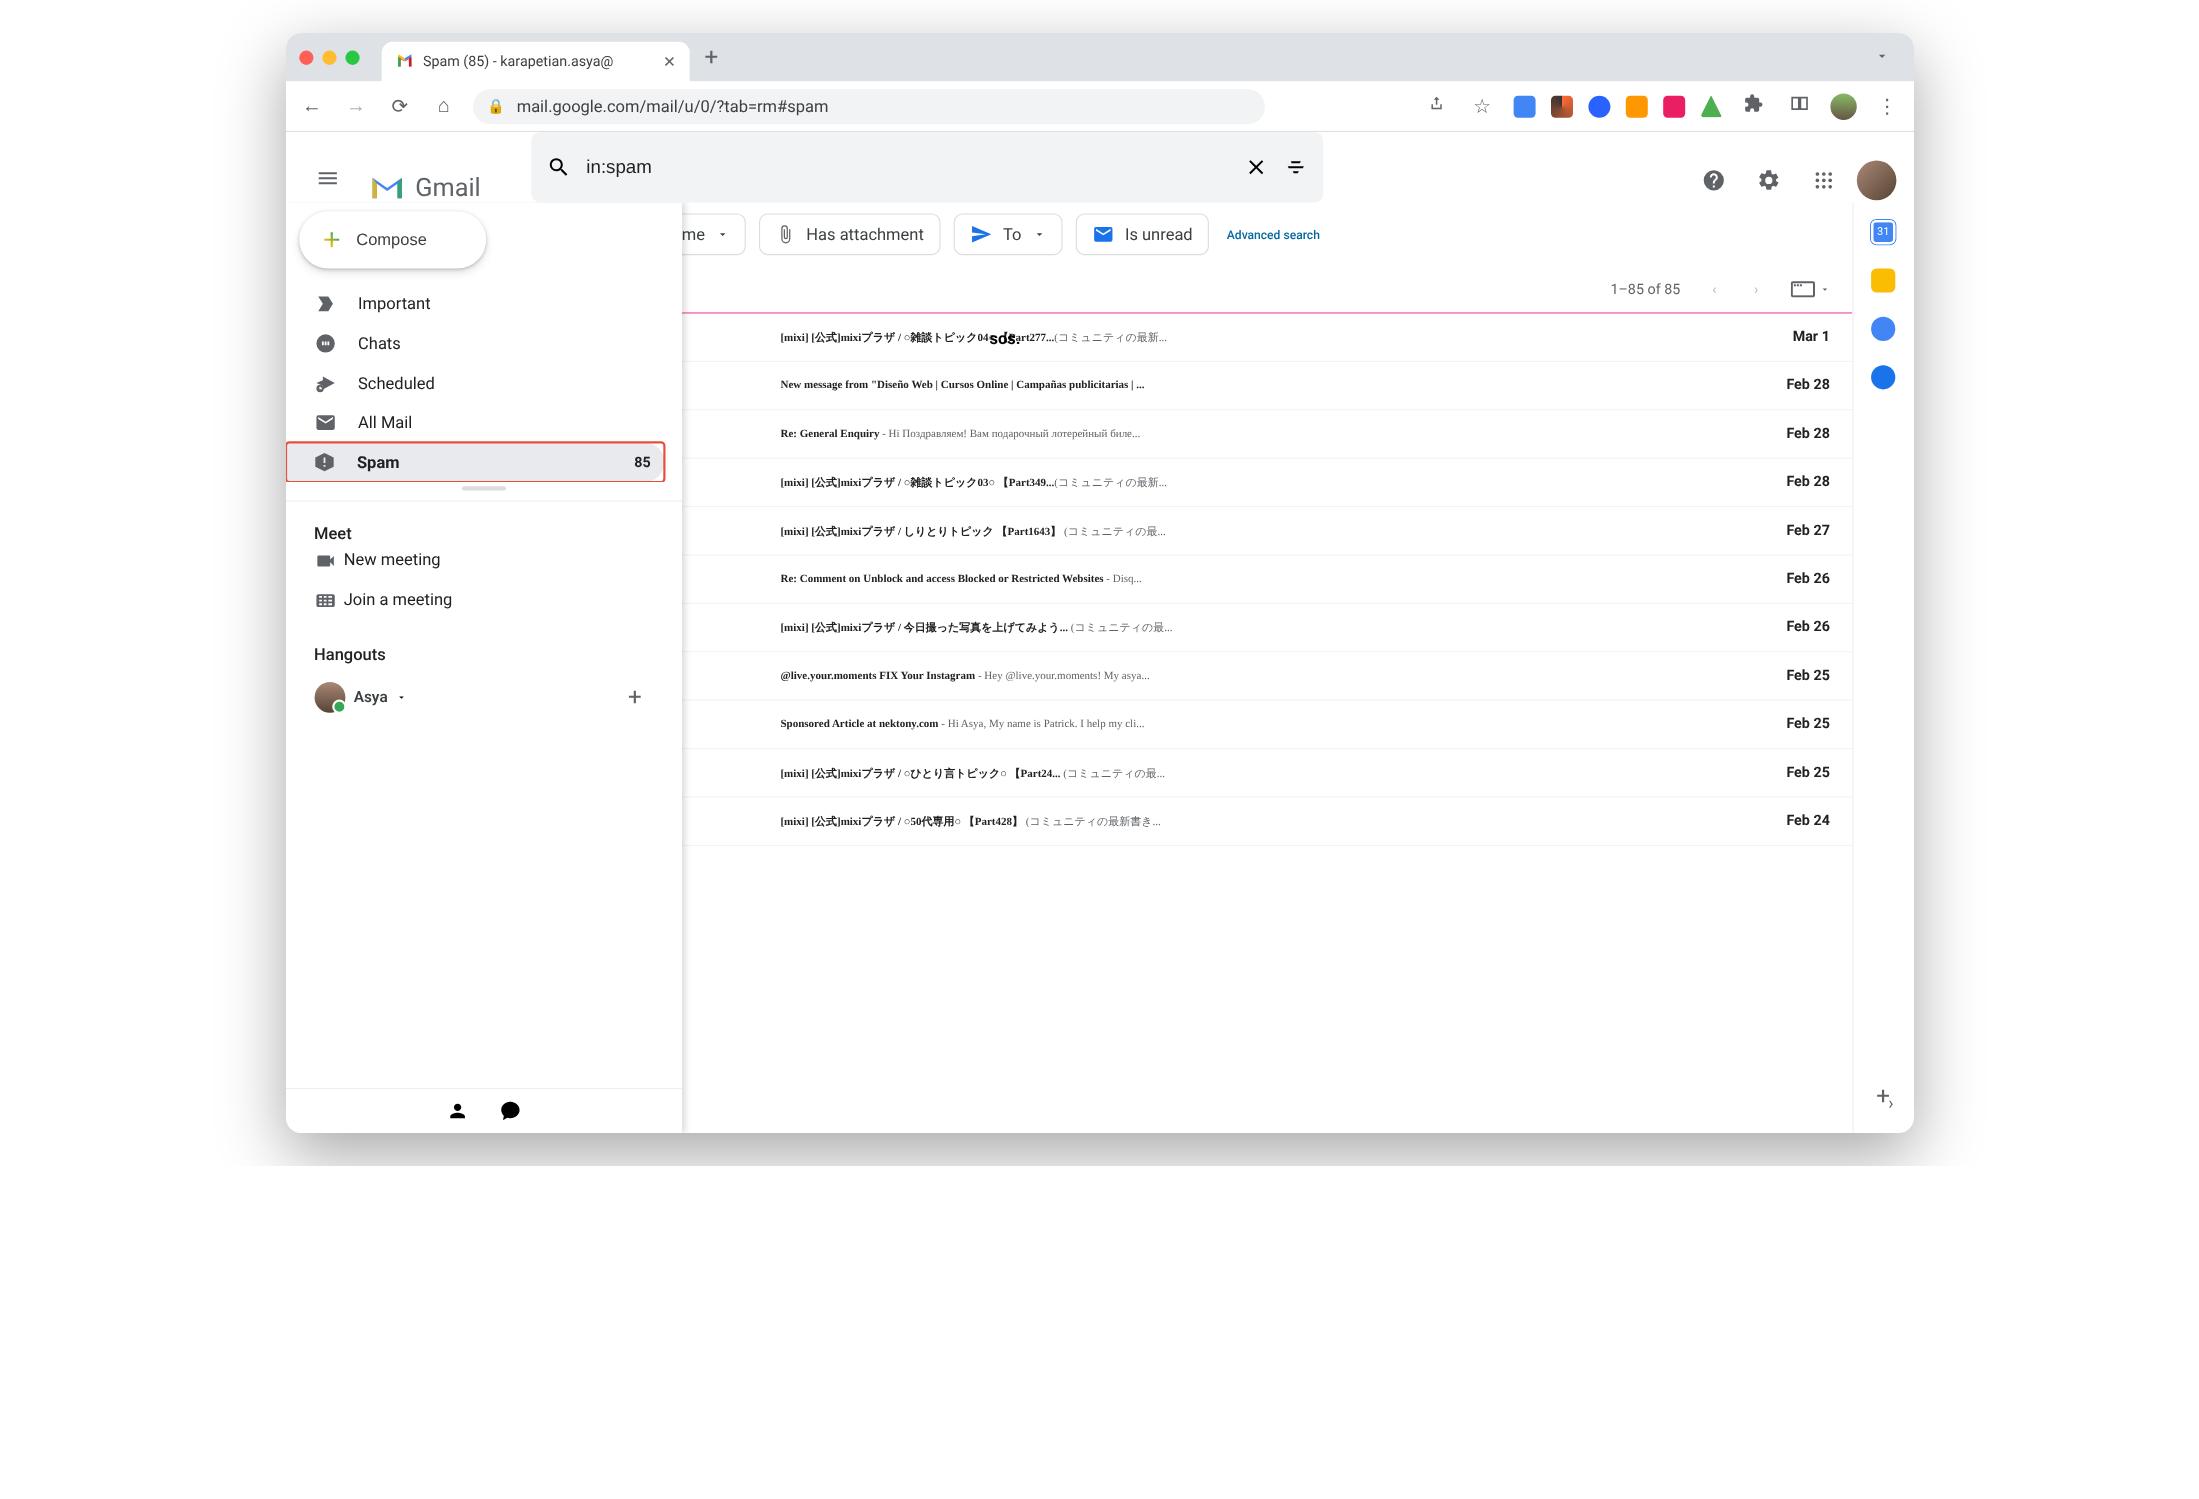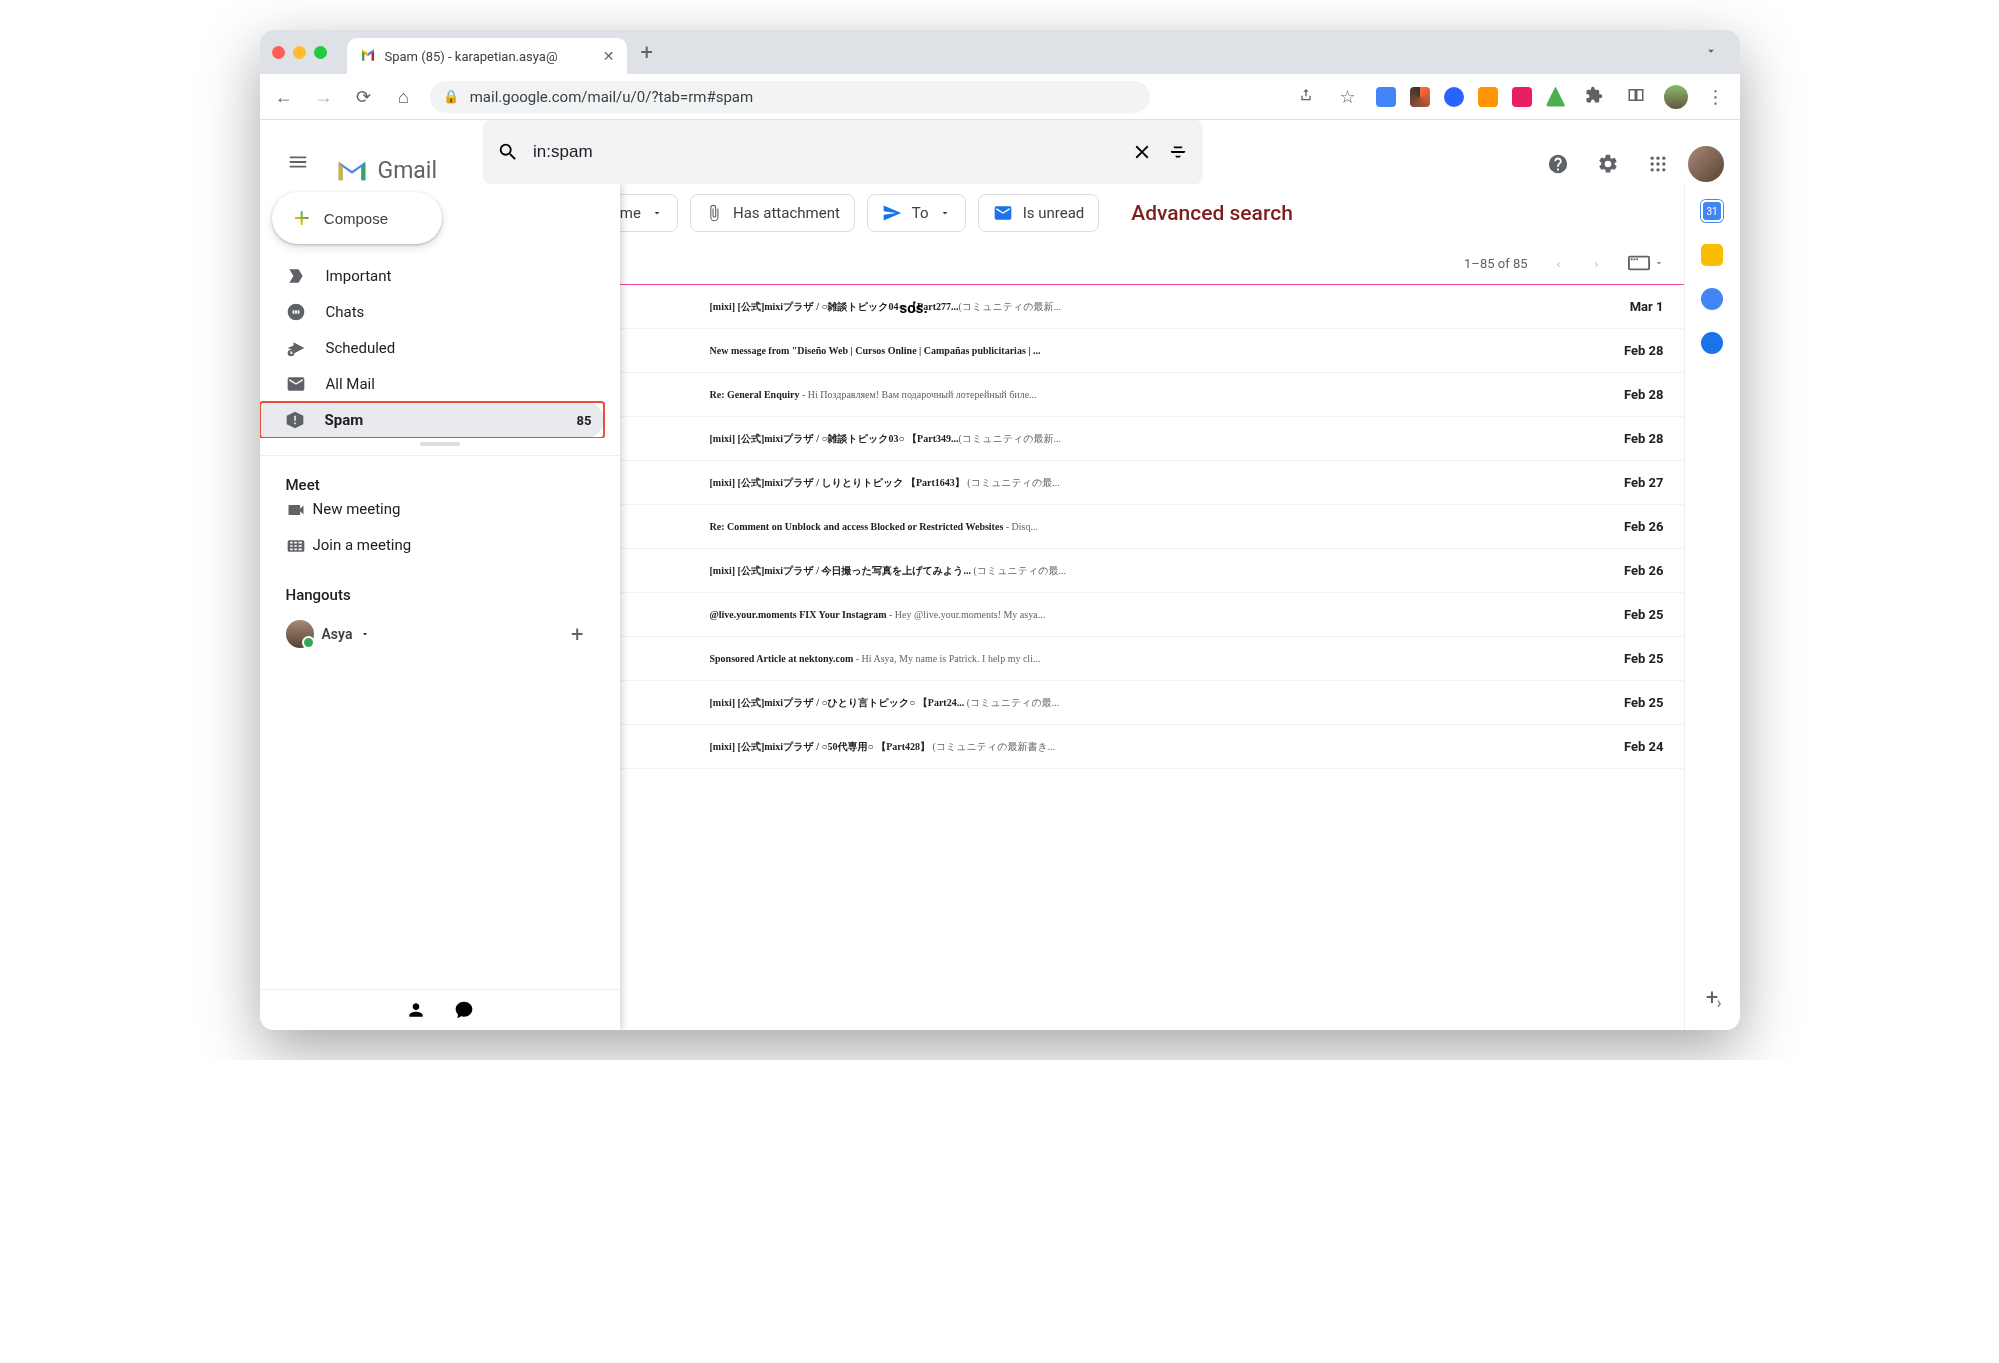--- a/index.html
+++ b/index.html
@@ -59,21 +59,21 @@
 .hangouts .avatar-xs::after { content:''; position:absolute; width:9px; height:9px; background:#34a853; border:2px solid #fff; border-radius:50%; bottom:-1px; right:-1px; }
 .hangouts-name { font-size:14px; font-weight:600; color:#3c4043; }
 .hangouts-add { margin-left:auto; margin-right:10px; color:#5f6368; font-size:22px; }
 .sb-footer { margin-top:auto; border-top:1px solid #eee; display:flex; justify-content:center; gap:28px; padding:10px; }
 
 .main { flex:1; margin-left:310px; display:flex; flex-direction:column; overflow:hidden; }
 .chips { display:flex; gap:12px; padding:10px 16px; align-items:center; }
 .chip { border:1px solid #dadce0; border-radius:8px; height:38px; display:flex; align-items:center; padding:0 14px; gap:10px; font-size:15px; color:#3c4043; cursor:pointer; }
 .chip .c-icon { color:#5f6368; display:flex; }
 .chip .blue { color:#1a73e8; }
-.adv-search { color:#7f1d1d; font-size:21px; font-weight:500; margin-left:20px; cursor:pointer; }
+.adv-search { color:#0369a1; font-size:11px; font-weight:500; margin-left:4px; cursor:pointer; }
 .list-hdr { display:flex; justify-content:flex-end; align-items:center; padding:6px 20px; gap:16px; font-size:13px; color:#5f6368; }
 .page-nav { display:flex; gap:8px; }
 .page-nav span { width:30px; height:30px; display:flex; align-items:center; justify-content:center; cursor:pointer; color:#bbb; }
 .input-mode { display:flex; align-items:center; gap:4px; }
 
 .mail-list { overflow-y:auto; border-top:1px solid #ec4899; }
 .mail-row { display:flex; align-items:center; height:44px; padding:0 20px 0 140px; border-bottom:1px solid #f1f3f4; gap:16px; cursor:pointer; }
 .mail-subject { flex:1; font-size:10px; white-space:nowrap; overflow:hidden; text-overflow:ellipsis; color:#202124;font-family:Liberation Serif, serif; }
 .mail-subject .bold { font-weight:700; }
 .mail-subject .snippet { color:#5f6368; font-weight:400; }

